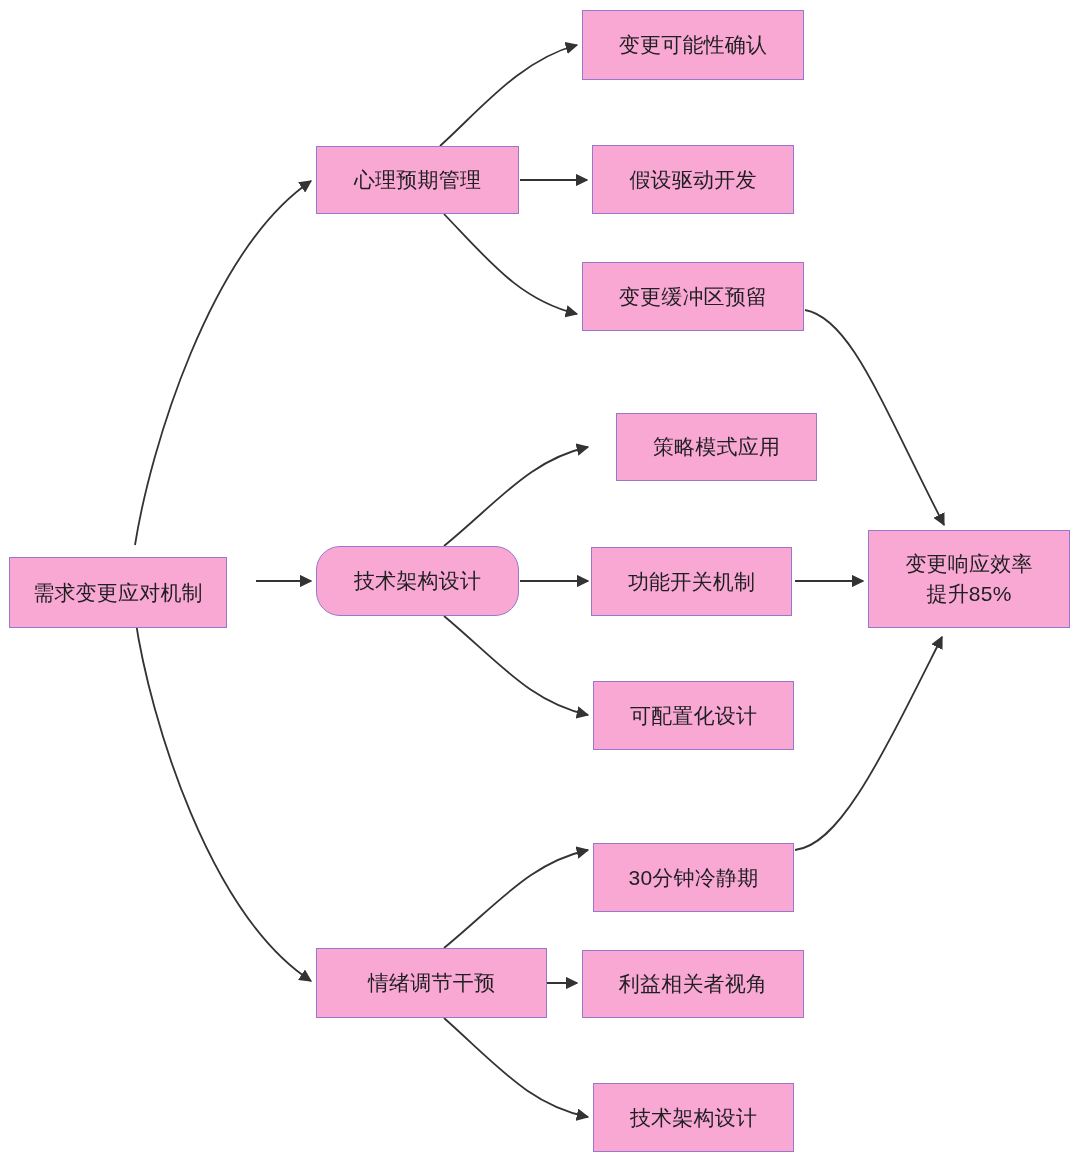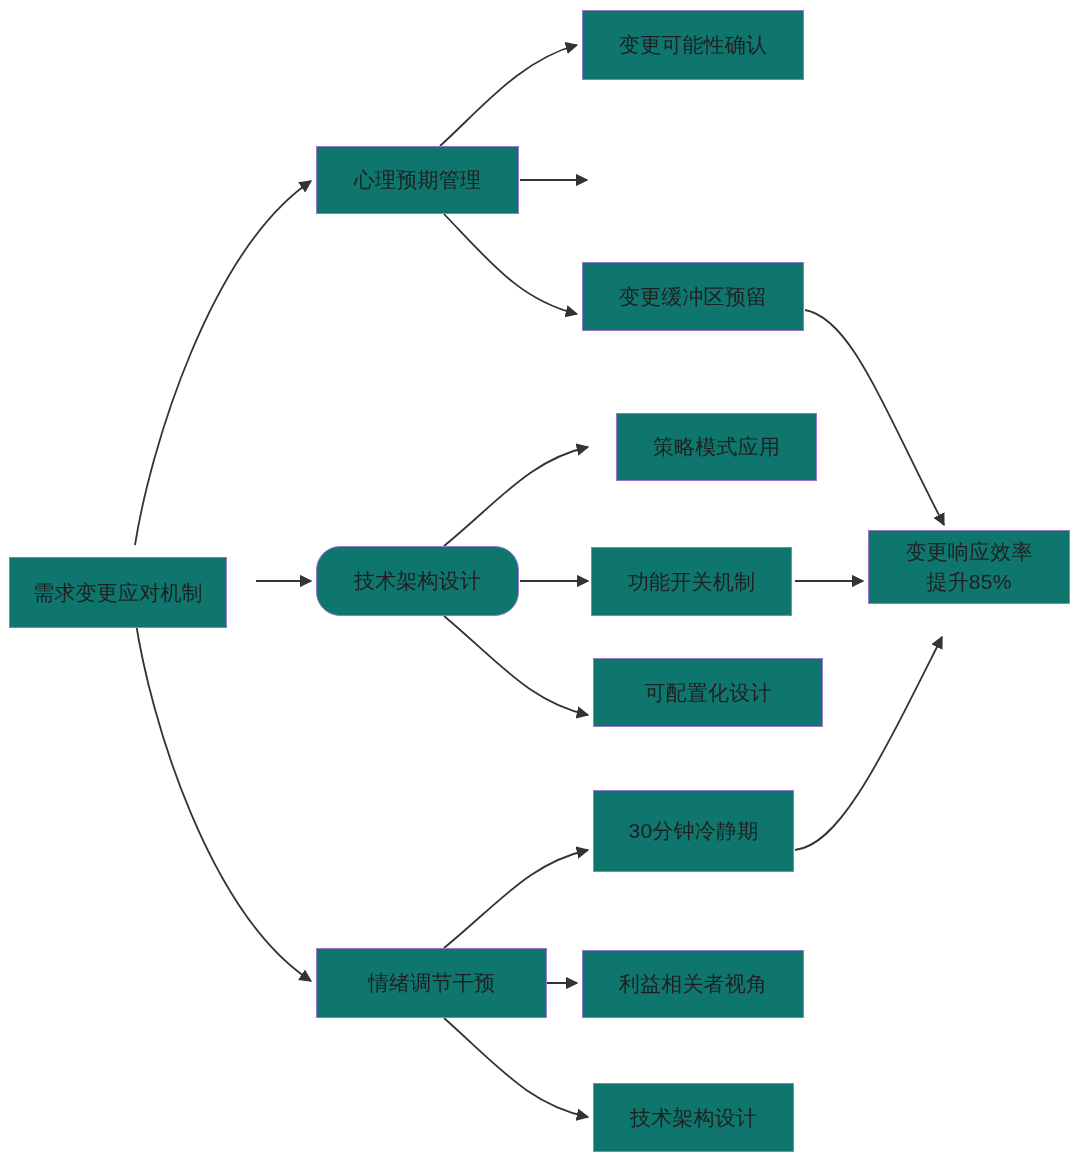--- a/index.html
+++ b/index.html
@@ -21,21 +21,21 @@
     position: absolute;
     left: 0;
     top: 0;
     width: 1080px;
     height: 1162px;
     pointer-events: none;
   }
   .node {
     position: absolute;
     box-sizing: border-box;
-    background: #0f766e;
+    background: #f9a8d4;
     border: 1.4px solid #9a77cf;
     display: flex;
     align-items: center;
     justify-content: center;
     text-align: center;
     color: #1f1f22;
     font-size: 21px;
     line-height: 1.42;
     letter-spacing: 0.2px;
     white-space: pre-line;
@@ -105,47 +105,50 @@
   </div>
 
   <div class="node" style="left:316px; top:948px; width:231px; height:70px;">
     <span class="node-label">情绪调节干预</span>
   </div>
 
   <div class="node" style="left:582px; top:10px; width:222px; height:70px;">
     <span class="node-label">变更可能性确认</span>
   </div>
 
+  <div class="node" style="left:592px; top:145px; width:202px; height:69px;">
+    <span class="node-label">假设驱动开发</span>
+  </div>
 
   <div class="node" style="left:582px; top:262px; width:222px; height:69px;">
     <span class="node-label">变更缓冲区预留</span>
   </div>
 
   <div class="node" style="left:593px; top:413px; width:201px; height:68px;margin-left:23px;">
     <span class="node-label">策略模式应用</span>
   </div>
 
   <div class="node" style="left:591px; top:547px; width:201px; height:69px;">
     <span class="node-label">功能开关机制</span>
   </div>
 
-  <div class="node" style="left:593px; top:658px; width:230px; height:69px;">
+  <div class="node" style="left:593px; top:681px; width:201px; height:69px;">
     <span class="node-label">可配置化设计</span>
   </div>
 
-  <div class="node" style="left:593px; top:790px; width:201px; height:82px;">
+  <div class="node" style="left:593px; top:843px; width:201px; height:69px;">
     <span class="node-label">30分钟冷静期</span>
   </div>
 
   <div class="node" style="left:582px; top:950px; width:222px; height:68px;text-align:right;">
     <span class="node-label">利益相关者视角</span>
   </div>
 
   <div class="node" style="left:593px; top:1083px; width:201px; height:69px;">
     <span class="node-label">技术架构设计</span>
   </div>
 
-  <div class="node" style="left:868px; top:530px; width:202px; height:74px;">
+  <div class="node" style="left:868px; top:530px; width:202px; height:98px;">
     <span class="node-label">变更响应效率
 提升85%</span>
   </div>
 
 </div>
 
 </body></html>

